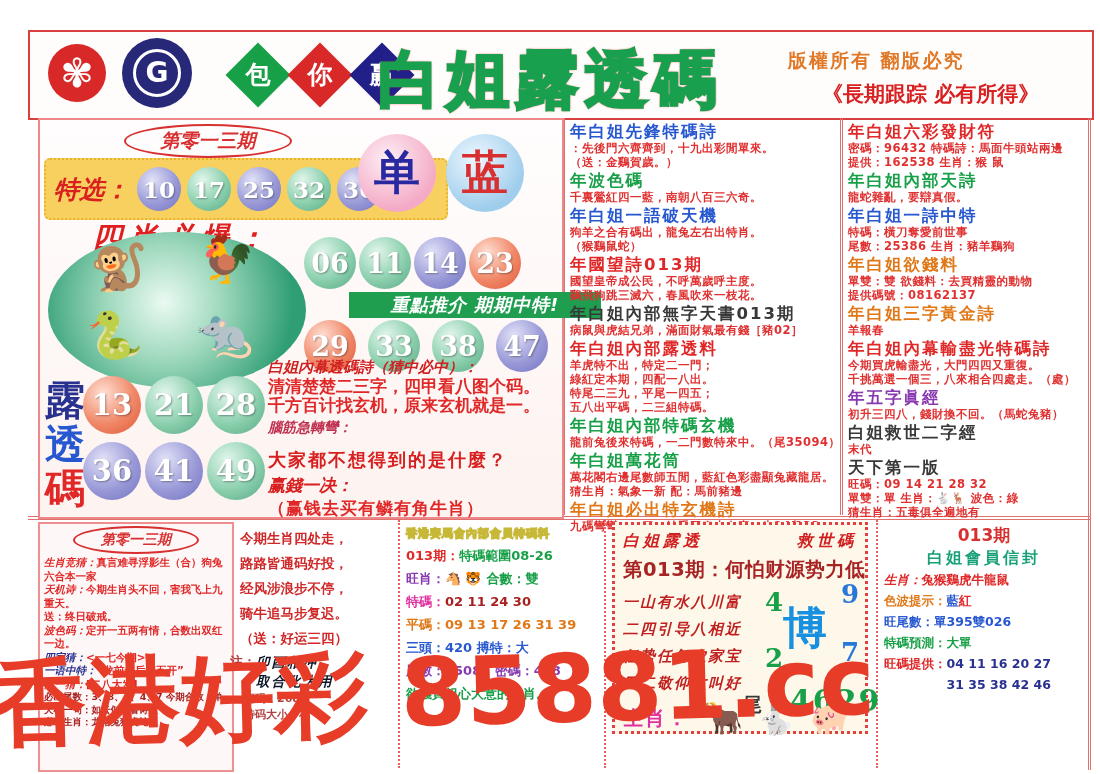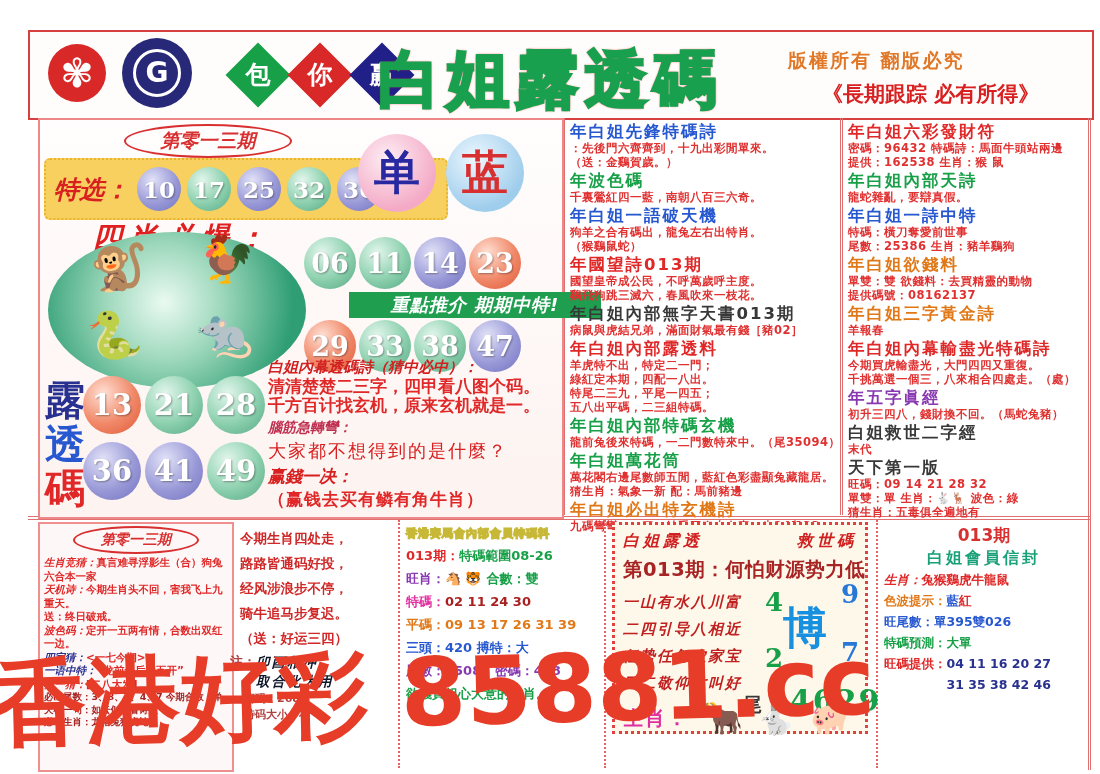--- a/index.html
+++ b/index.html
@@ -54,32 +54,32 @@
       font-size:46px;font-weight:900;}
   .dan{left:318px;top:14px;background:radial-gradient(circle at 38% 32%,#fdeef4,#f4aac6 70%);color:#2828a0;}
   .lan{left:406px;top:14px;background:radial-gradient(circle at 38% 32%,#eef8ff,#9fcdec 70%);color:#d83030;}
   .sixiao{left:52px;top:98px;color:#e02020;font-weight:bold;font-style:italic;font-size:30px;letter-spacing:6px;white-space:nowrap;}
   .green-oval{left:8px;top:112px;width:258px;height:156px;border-radius:50%;
       background:radial-gradient(circle at 45% 45%,#eafaf2 0%,#9ed8bc 35%,#2f9e74 78%);}
   .animal{position:absolute;font-size:46px;line-height:1;}
   .a0{left:42px;top:12px}.a1{left:150px;top:4px}.a2{left:38px;top:80px}.a3{left:148px;top:78px}
   .balls-row{display:flex;}
   .row1{left:264px;top:117px;gap:3px}.row1 .ball,.row2 .ball{width:52px;height:52px;font-size:27px;}
-  .row2{left:264px;top:200px;gap:3px}
+  .row2{left:264px;top:200px;gap:12px}
   .banner{left:266px;top:172px;width:252px;height:26px;background:#1f9e50;color:#fff;font-style:italic;
       font-weight:bold;font-size:18px;line-height:26px;text-align:center;letter-spacing:1px;white-space:nowrap;margin-left:43px;}
   .row3{left:43px;top:256px;gap:4px}.row3 .ball,.row4 .ball{width:58px;height:58px;font-size:29px;}
   .row4{left:43px;top:322px;gap:4px}
   .lutouma{left:4px;top:258px;width:42px;text-align:center;font-weight:900;font-size:40px;line-height:44px;}
   .poem{left:228px;top:238px;width:296px;}
   .poem div{white-space:nowrap;}
   .p-title{color:#d02020;font-weight:bold;font-style:italic;font-size:15px;}
   .p-l1,.p-l2{color:#e02828;font-weight:bold;font-size:17px;line-height:19px;}
   .p-brain{color:#c03050;font-weight:bold;font-style:italic;font-size:14px;margin-top:4px;}
-  .p-q{color:#d82020;font-weight:normal;font-size:18px;letter-spacing:2px;margin-top:2px;}
+  .p-q{color:#d82020;font-weight:bold;font-size:18px;letter-spacing:2px;margin-top:11px;}
   .p-win{color:#d82020;font-weight:bold;font-style:italic;font-size:17px;margin-top:2px;}
   .p-ans{color:#e02828;font-weight:bold;font-size:17px;letter-spacing:1px;}
   
   .col{top:122px;}
   .middle{left:570px;width:268px;}
   .rightcol{left:848px;width:238px;}
   .sec{margin-bottom:2px;}
   .sec-title{font-size:16.5px;font-weight:bold;letter-spacing:2px;line-height:19px;white-space:nowrap;}
   .sec-line{font-size:11.5px;font-weight:bold;color:#e03030;line-height:14px;white-space:nowrap;letter-spacing:.5px;}
   

